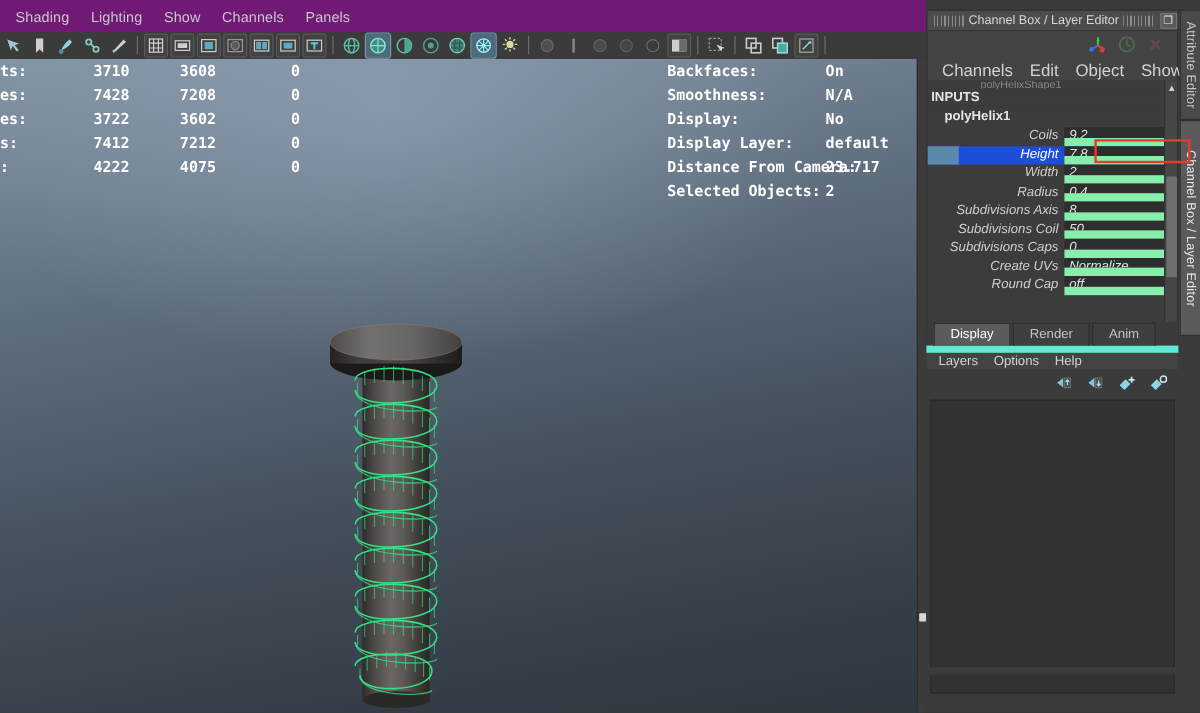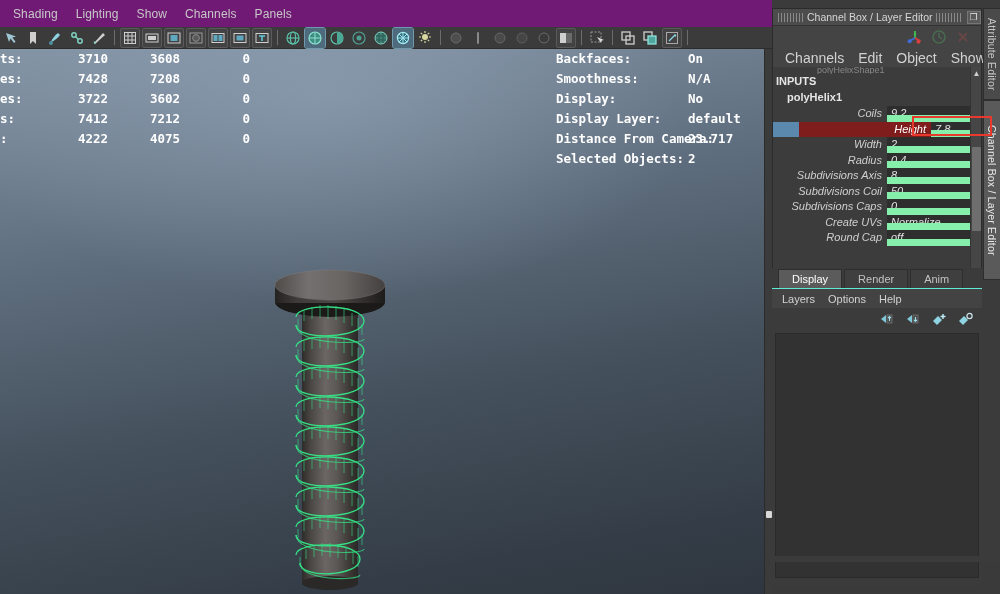--- a/index.html
+++ b/index.html
@@ -168,21 +168,21 @@
   .cb-attr .nm {
     flex: 0 0 114px; text-align: right; padding-right: 5px;
     color: #cfcfcf; font-size: 11px; line-height: 15.5px; white-space: nowrap;
     overflow: hidden;
   }
   .cb-attr .vl {
     flex: 1 1 auto; background: #2e2e2e; color: #e2e2e2; font-size: 11px;
     line-height: 15.5px; padding-left: 4px; white-space: nowrap; overflow: hidden;
     border-bottom: 7px solid #86efac;
   }
-  .cb-attr.selected { background: #7f1d1d; padding-left: 44px; }
+  .cb-attr.selected { background: #1d4ed8; }
   .cb-attr.selected .nm { color: #ffffff; }
   .cb-attr.selected .vl { background: #2e2e2e; }
   .cb-attr.selected::before {
     content: ""; position: absolute; left: 0; width: 26px; height: 15.5px;
     background: #5a89ad;
   }
   #sel-leftbar {
     position: absolute; left: 0; width: 28px; height: 15px; background: #5a89ad;
   }
 
@@ -199,21 +199,21 @@
   }
   #le-tabs { display: flex; height: 20px; align-items: flex-end; padding-left: 6px; }
   .le-tab {
     height: 19px; line-height: 19px; padding: 0 13px; font-size: 11px;
     color: #c2c2c2; background: #3f3f3f; border: 1px solid #2e2e2e;
     border-bottom: none; margin-right: 2px;
   }
   .le-tab.active { background: #5b5b5b; color: #ffffff; }
   #le-menubar {
     height: 20px; background: #434343; display: flex; align-items: center;
-    padding-left: 4px; gap: 1px; border-top: 1px solid #5eead4;
+    padding-left: 4px; gap: 1px; border-top: 6px solid #5eead4;
   }
   .le-menu { color: #d2d2d2; font-size: 11px; padding: 1px 6px; }
   #le-btnrow {
     height: 22px; background: #3b3b3b; display: flex; align-items: center;
     justify-content: flex-end; padding-right: 8px; gap: 8px;
   }
   .le-btn { width: 18px; height: 16px; display: flex; align-items: center; justify-content: center; }
   #le-list {
     position: absolute; left: 3px; top: 65px; right: 3px; bottom: 8px;
     background: #323232; border: 1px solid #2a2a2a;

